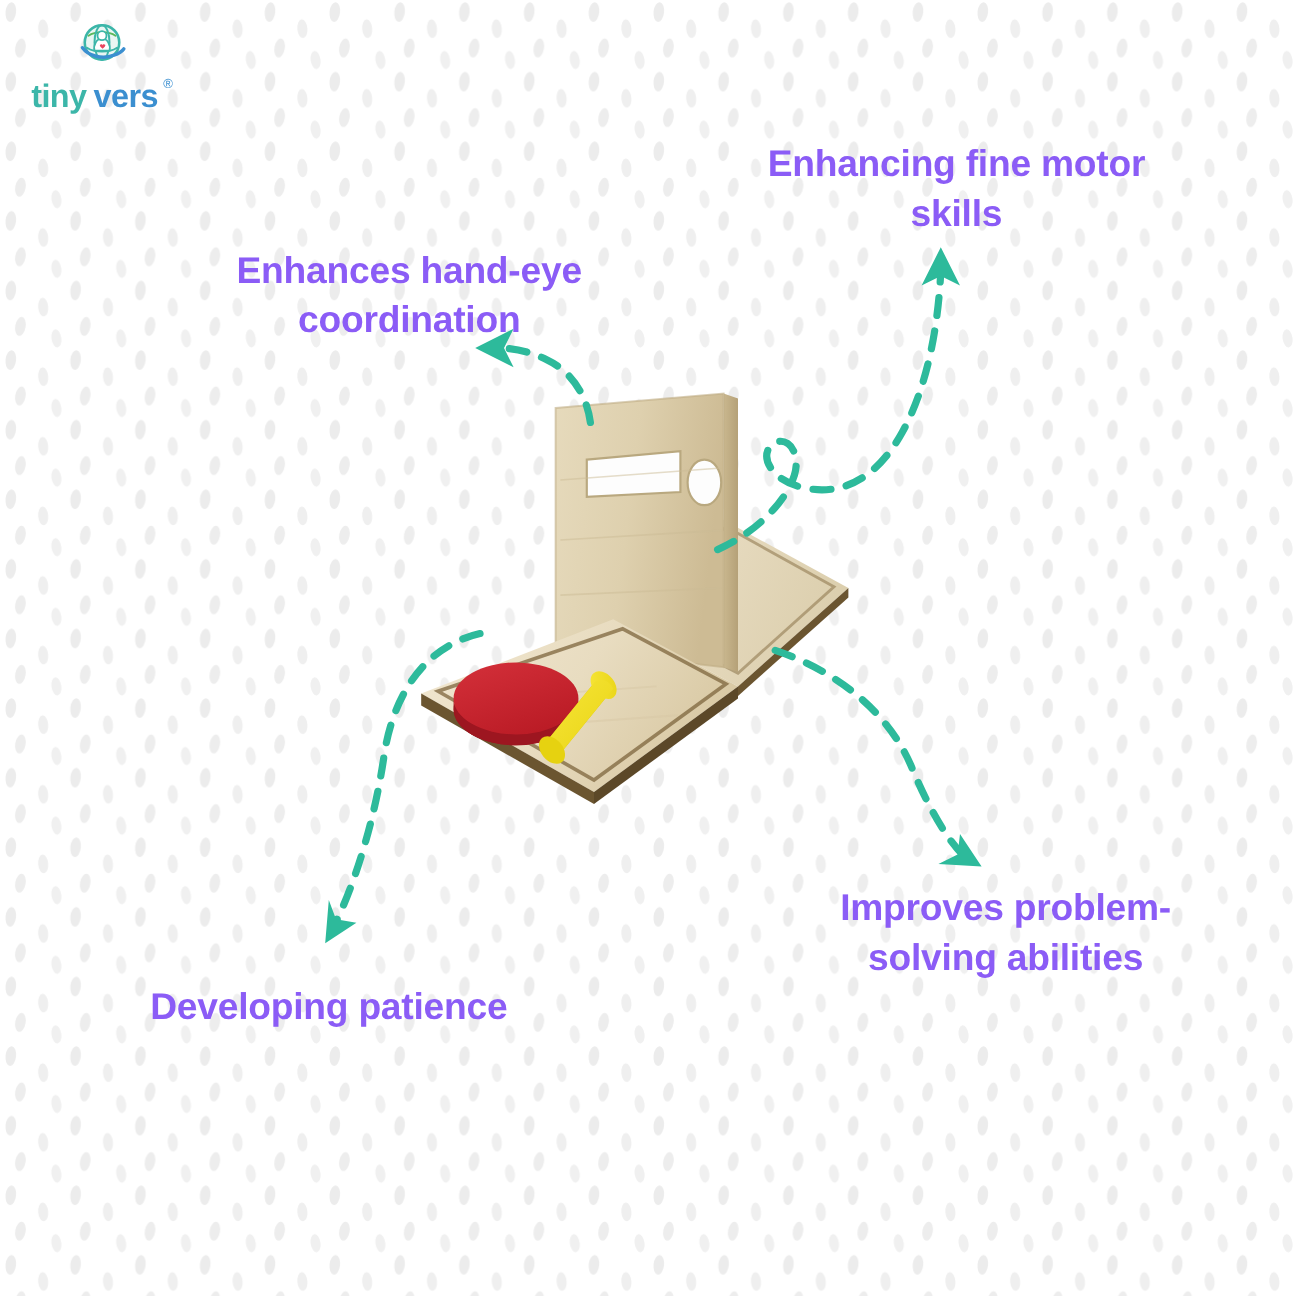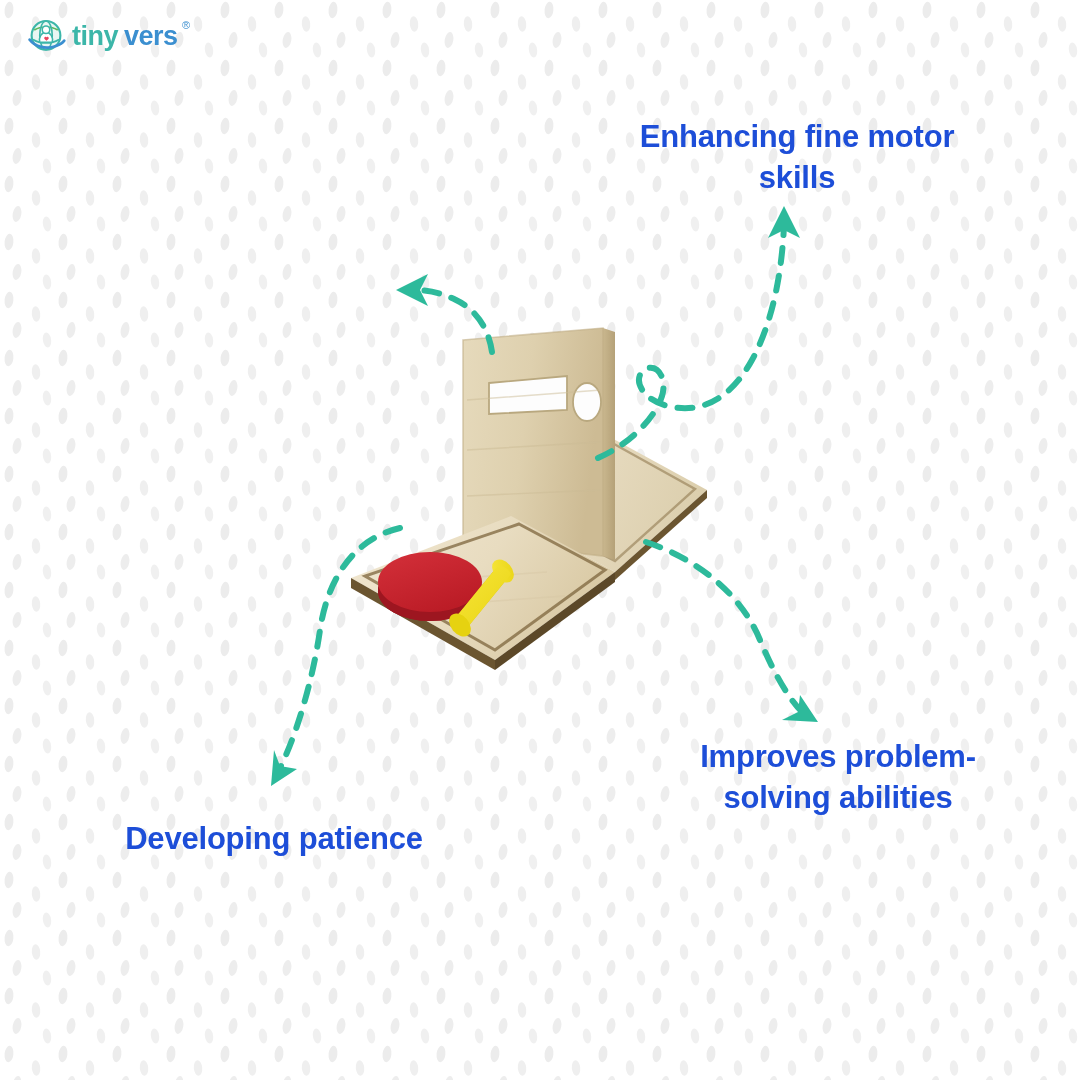--- a/index.html
+++ b/index.html
@@ -32,38 +32,39 @@
 
   
   #logo {
     position: absolute;
     left: 26px;
     top: 16px;
     display: flex;
     align-items: center;
     gap: 6px;
     z-index: 6;
+    flex-direction: column;
   }
   #logo-mark {
     width: 40px;
     height: 40px;
     flex: 0 0 auto;
   }
   #logo-word {
     position: relative;
     display: flex;
     align-items: flex-start;
   }
   #logo-word svg { display: block; }
 
   
   .callout {
     position: absolute;
     z-index: 5;
-    color: #1d4ed8;
+    color: #8b5cf6;
     font-weight: 700;
     font-size: 31px;
     line-height: 1.33;
     letter-spacing: -0.2px;
     text-align: center;
     -webkit-font-smoothing: antialiased;
   }
   #label-fine-motor {
     left: 604px;
     top: 116px;
@@ -252,18 +253,19 @@
         <path d="M196 264 L152 318 L137 312 L181 258 Z" fill="#d8c40f"></path>
         <ellipse cx="188" cy="261" rx="9" ry="13" fill="url(#cylTop)" transform="rotate(-40 188 261)"></ellipse>
         <path d="M196 264 L152 318 A12 16 0 0 1 137 312 L181 258 A12 16 0 0 1 196 264 Z" fill="url(#cylTop)"></path>
         <ellipse cx="145" cy="315" rx="9" ry="13" fill="#e6d210" transform="rotate(-40 145 315)"></ellipse>
       </g>
     </svg>
   </div>
 
   <div id="label-fine-motor" class="callout">Enhancing fine motor skills</div>
 
+  <div id="label-hand-eye" class="callout">Enhances hand-eye coordination</div>
 
   <div id="label-problem-solving" class="callout">Improves problem-solving abilities</div>
 
   <div id="label-patience" class="callout">Developing patience</div>
 
 </div>
 
 </body></html>

